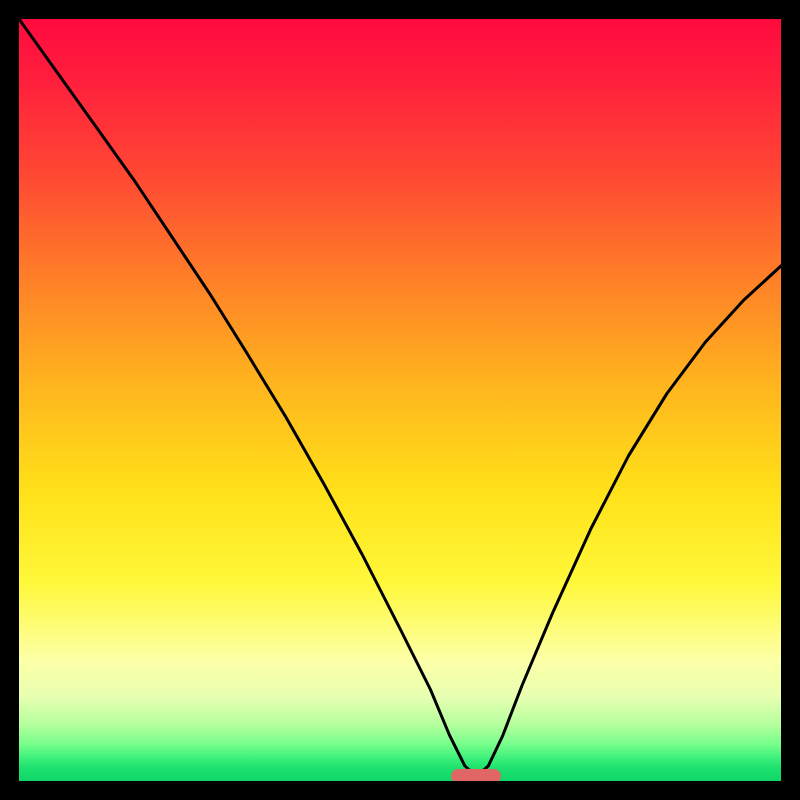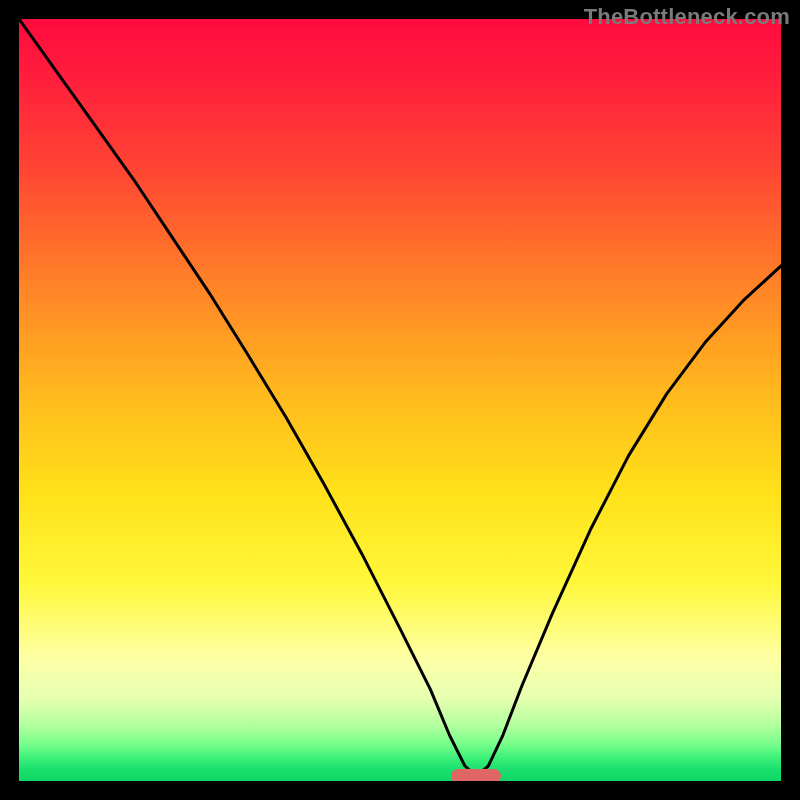--- a/index.html
+++ b/index.html
@@ -74,21 +74,20 @@
     border-radius: 7px;
     z-index: 12;
     transform: translate(-50%, -50%);
   }
 </style>
 </head>
 <body>
 
 <div class="frame">
 
-  <div class="watermark">TheBottleneck.com</div>
 
   <div class="plot-area">
     <div class="gradient"></div>
 
     <svg class="curve-svg" viewBox="0 0 762 762" preserveAspectRatio="none">
       <path fill="none" stroke="#000" stroke-width="3" stroke-linejoin="round" stroke-linecap="round" d="M0.00 0.00 L38.10 53.34 L76.20 106.68 L114.30 160.02 L152.40 217.17 L190.50 274.32 L228.60 335.28 L266.70 397.76 L304.80 464.82 L342.90 534.92 L381.00 609.60 L411.48 670.56 L430.53 716.28 L445.77 746.76 L457.20 757.43 L469.39 746.76 L483.87 716.28 L502.92 666.75 L533.40 594.36 L571.50 510.54 L609.60 436.63 L647.70 374.90 L685.80 323.85 L723.90 281.94 L762.00 246.89"></path>
     </svg>
 
     <div class="marker" style="left: 457.2px; top: 757.428px;"></div>
   </div>

